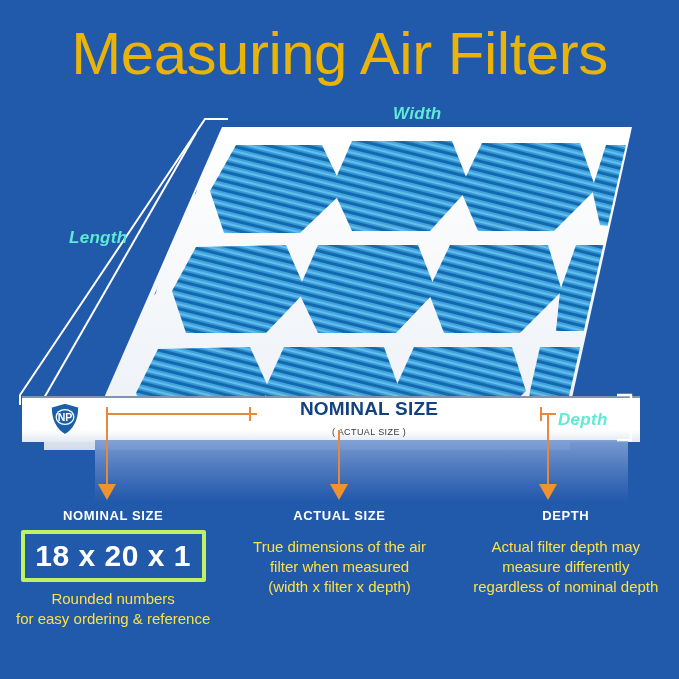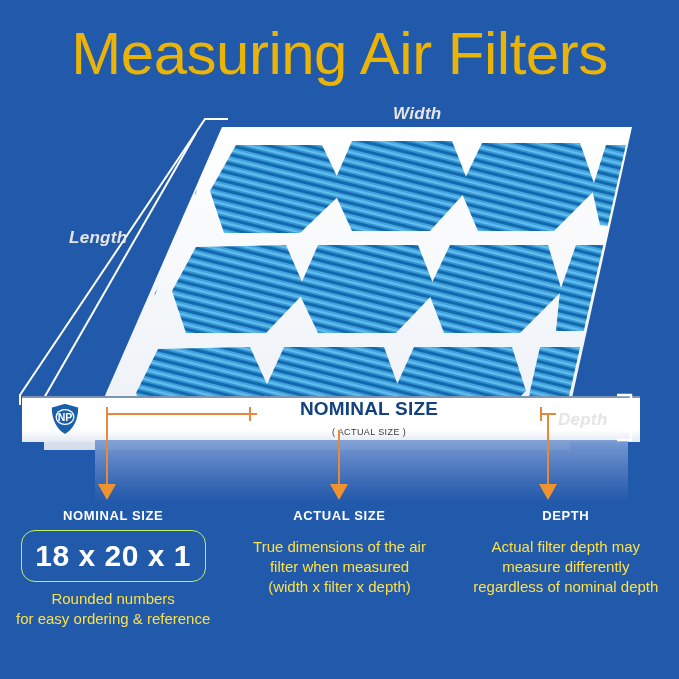--- a/index.html
+++ b/index.html
@@ -20,21 +20,21 @@
     font-size:60px;
     font-weight:400;
     letter-spacing:-0.5px;
     line-height:1.05;
     white-space:nowrap;
   }
 
   
   .dimlabel{
     position:absolute;
-    color:#e5e5e5;
+    color:#5eead4;
     font-style:italic;
     font-weight:bold;
     font-size:17px;
     letter-spacing:0.3px;
     white-space:nowrap;
   }
   .dimlabel.width{left:393px;top:104px;}
   .dimlabel.length{left:57px;top:228px;margin-left:12px;}
   .dimlabel.depth{left:558px;top:410px;font-size:17px;}
 
@@ -60,22 +60,22 @@
   .col{flex:1 1 0;display:flex;flex-direction:column;align-items:center;}
   .col-head{
     color:#ffffff;
     font-size:13px;
     font-weight:bold;
     letter-spacing:0.6px;
     margin-bottom:7px;
     white-space:nowrap;
   }
   .valuebox{
-    border:1px solid #bef264;
-    border-radius:14px;
+    border:4px solid #bef264;
+    border-radius:2px;
     color:#ffffff;
     text-align:center;
     box-sizing:border-box;
     display:flex;align-items:center;justify-content:center;
     flex-direction:column;
   }
   .valuebox.big{
     width:185px;height:52px;
     font-size:30px;font-weight:bold;letter-spacing:0.5px;
   }

